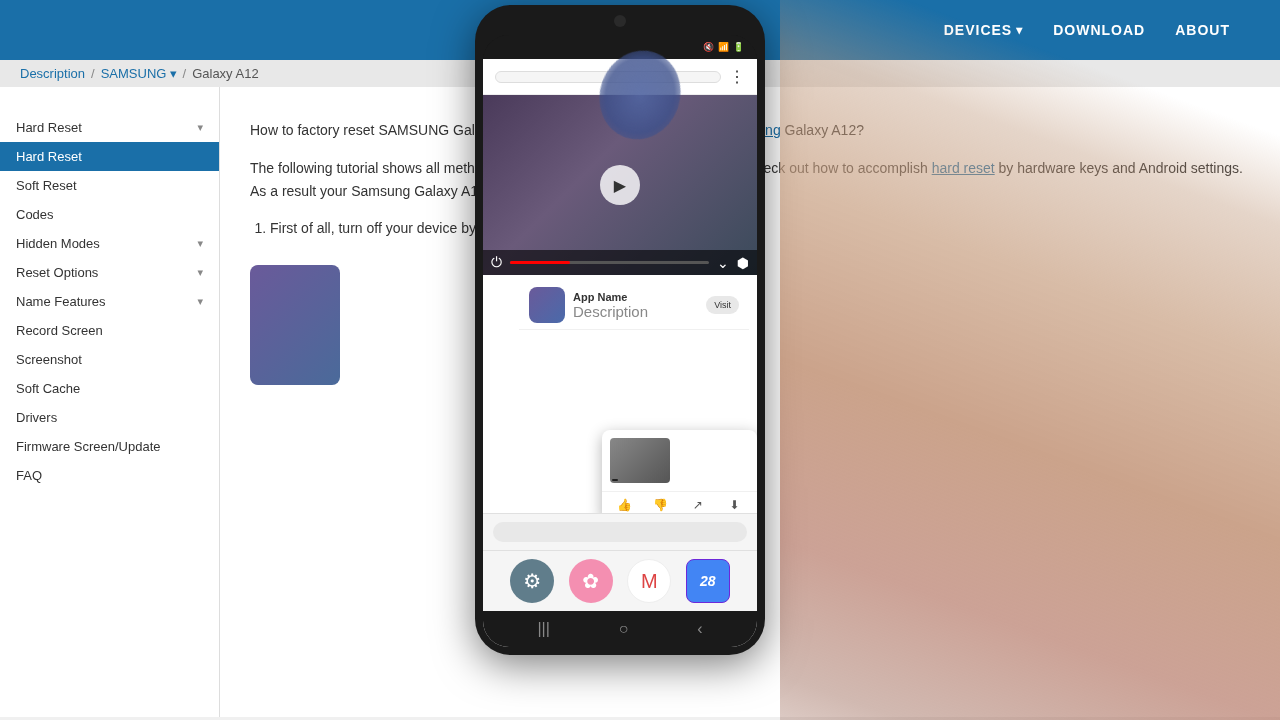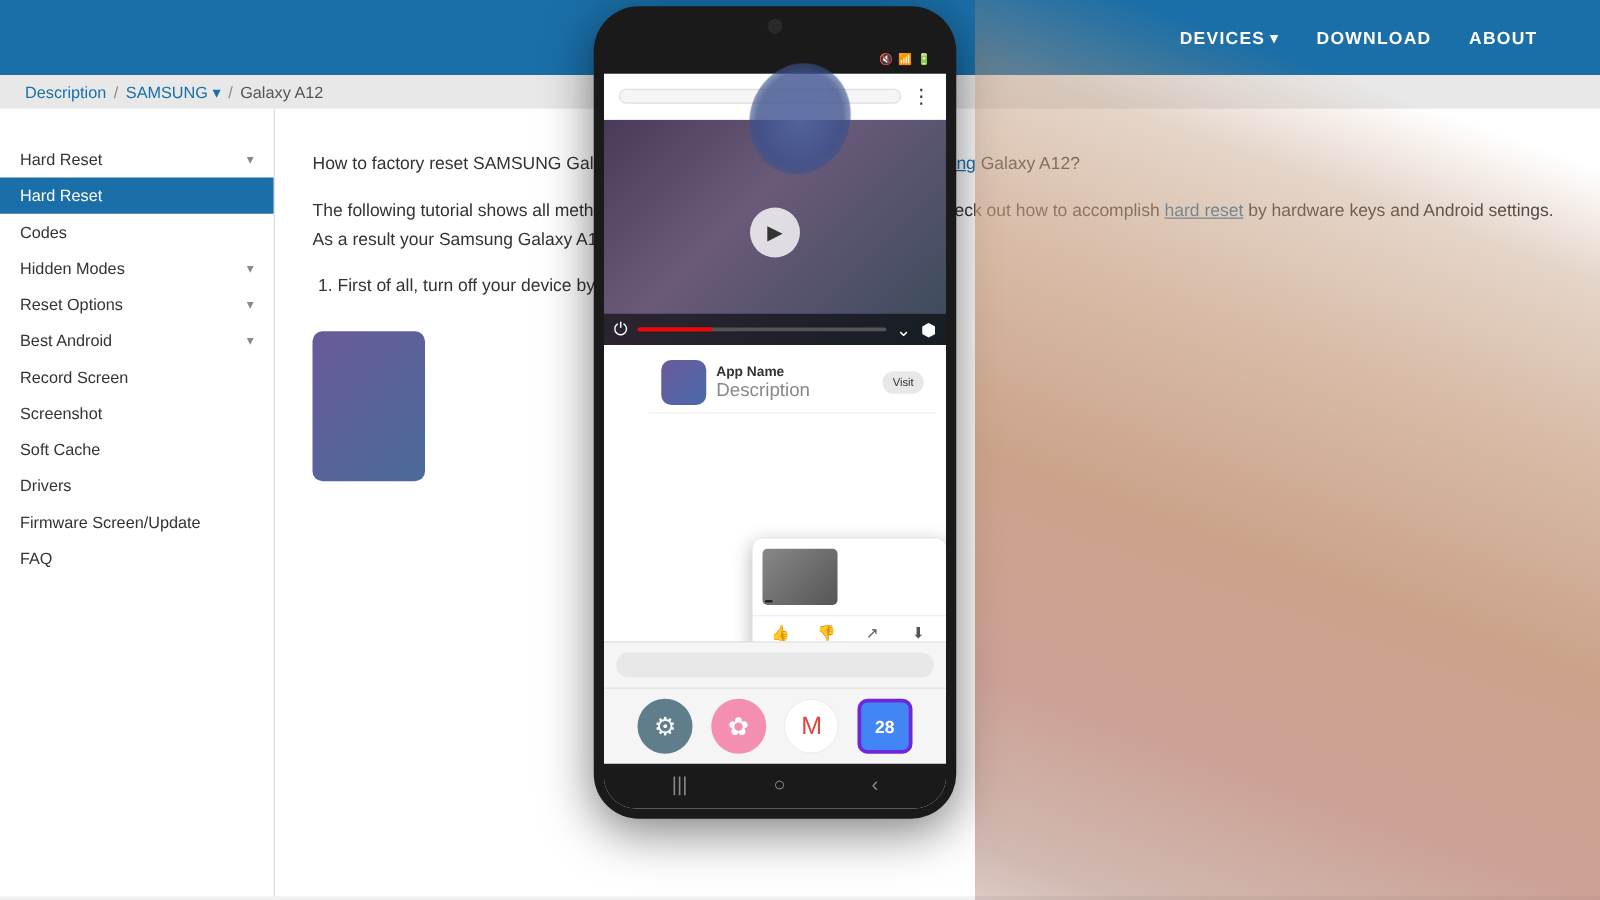--- a/index.html
+++ b/index.html
@@ -372,21 +372,21 @@
       height: 44px;
       border-radius: 50%;
       display: flex;
       align-items: center;
       justify-content: center;
       font-size: 20px;
     }
     .dock-settings { background: #607d8b; color: white; }
     .dock-flower { background: #f48fb1; color: white; }
     .dock-gmail { background: white; border: 1px solid #eee; }
-    .dock-calendar { background: white; border: 3px solid #6d28d9; }
+    .dock-calendar { background: white; border: 1px solid #6d28d9; font-style: italic; }
 
     
     .nav-bar {
       background: #1a1a1a;
       height: 36px;
       display: flex;
       align-items: center;
       justify-content: space-around;
       padding: 0 20px;
     }
@@ -462,24 +462,25 @@
   <span class="sep">/</span>
   <span>Galaxy A12</span>
 </div>
 
 <div class="main-layout">
 
   <div class="sidebar">
     <div class="sidebar-title"></div>
     <div class="sidebar-item dropdown">Hard Reset</div>
     <div class="sidebar-item active">Hard Reset</div>
+    <div class="sidebar-item">Soft Reset</div>
     <div class="sidebar-item">Codes</div>
     <div class="sidebar-item dropdown">Hidden Modes</div>
     <div class="sidebar-item dropdown">Reset Options</div>
-    <div class="sidebar-item dropdown">Best Android</div>
+    <div class="sidebar-item dropdown">Name Features</div>
     <div class="sidebar-item">Record Screen</div>
     <div class="sidebar-item">Screenshot</div>
     <div class="sidebar-item">Soft Cache</div>
     <div class="sidebar-item">Drivers</div>
     <div class="sidebar-item">Firmware Screen/Update</div>
     <div class="sidebar-item">FAQ</div>
   </div>
 
   <div class="content">
     <h1 class="page-title"></h1>

